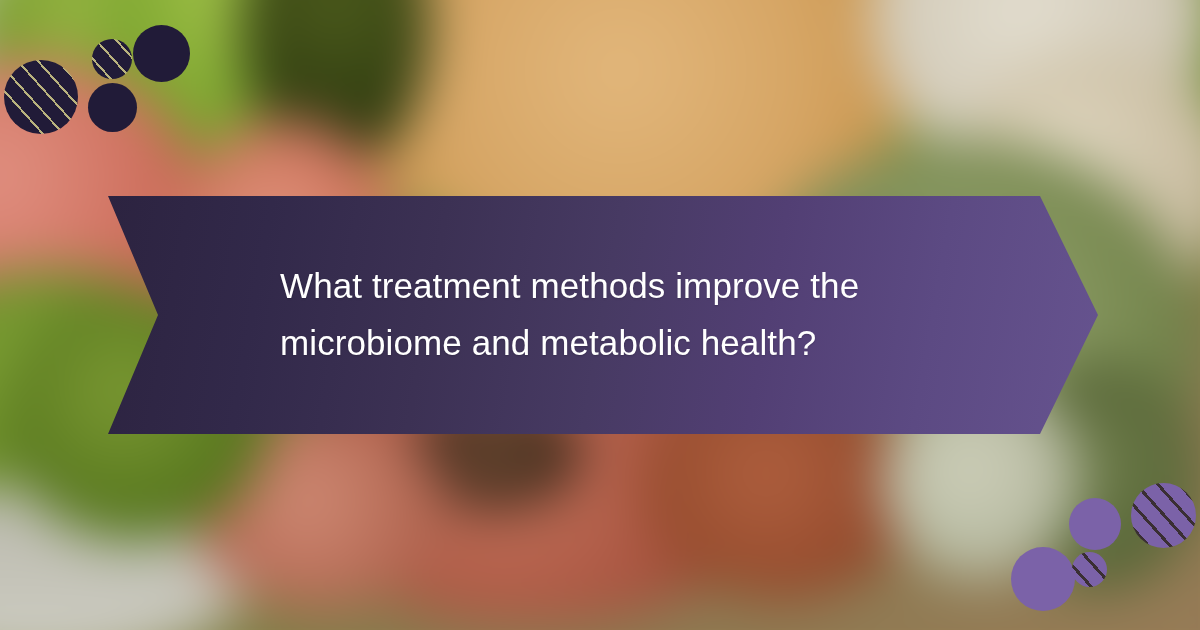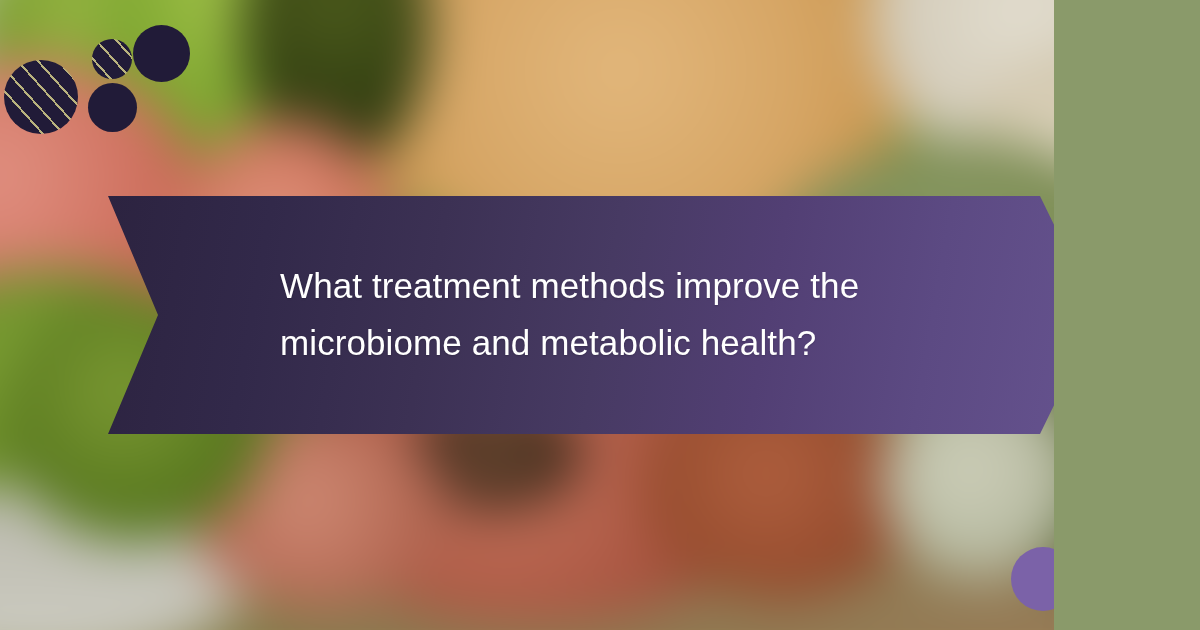--- a/index.html
+++ b/index.html
@@ -1,21 +1,21 @@
 <!DOCTYPE html>
 <html><head>
 <meta charset="utf-8">
 <style>
   html,body{margin:0;padding:0;}
   body{
     width:1200px;height:630px;overflow:hidden;
     font-family:"Liberation Sans", sans-serif;
     background:#8a9a6a;
   }
-  #card{position:relative;width:1054px;height:630px;overflow:hidden;}
+  #card{position:relative;width:1200px;height:630px;overflow:hidden;}
 
   
   .bg{position:absolute;inset:-60px;filter:blur(26px);}
   .blob{position:absolute;border-radius:50%;}
 
   
   .bg-base{position:absolute;inset:0;
     background:
       linear-gradient(160deg,#cfd2c4 0%,#b9c0a8 14%,#7d9440 34%,#6d8a33 50%,#8a7a50 72%,#9a7b58 100%);
   }

